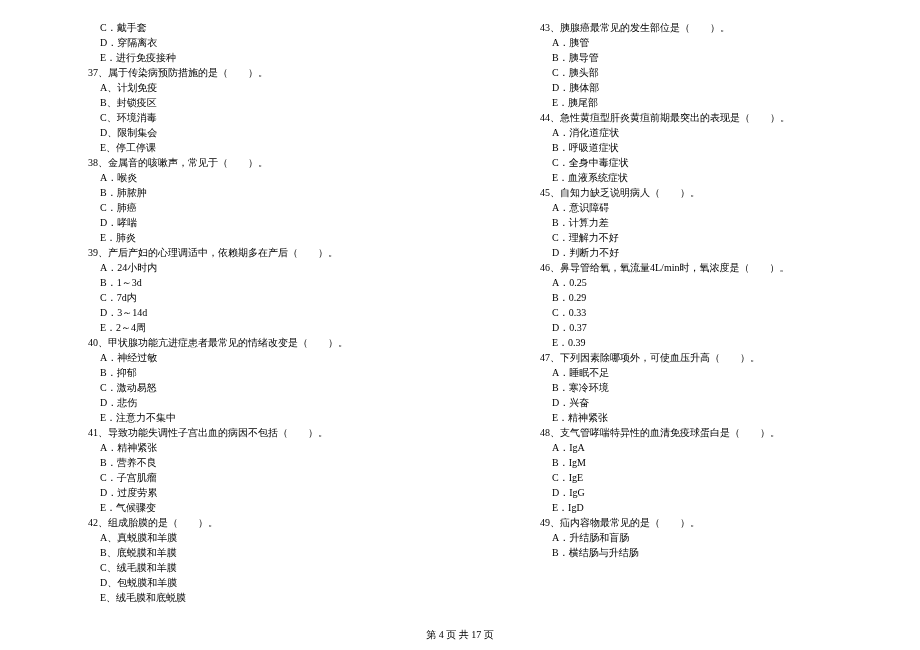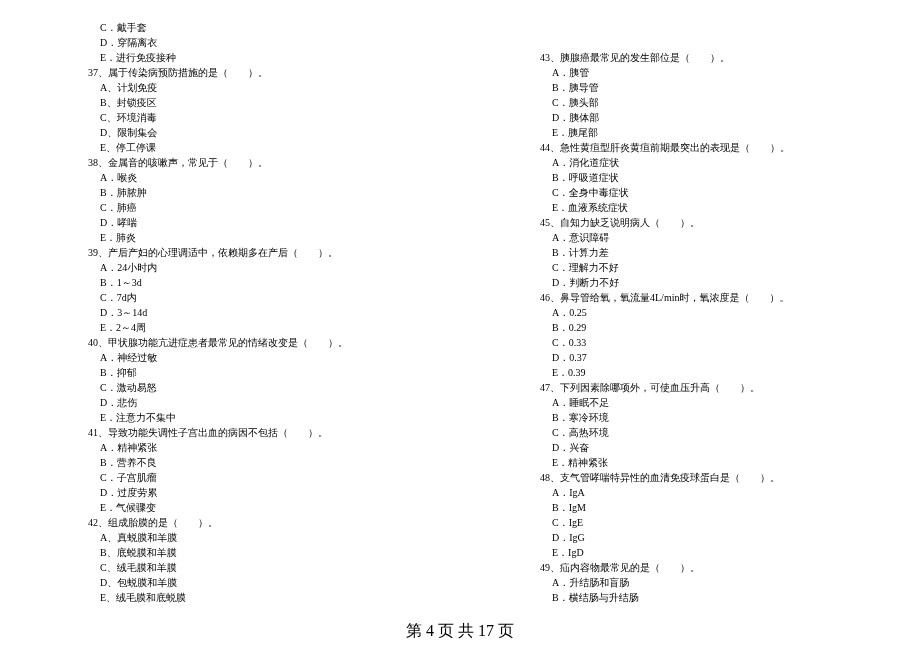--- a/index.html
+++ b/index.html
@@ -9,38 +9,37 @@
       background: #fff;
       font-family: "SimSun", "宋体", serif;
       font-size: 10px;
       color: #000;
       padding: 20px 40px 10px 40px;
       position: relative;
     }
     .columns {
       display: flex;
       gap: 64px;
-      align-items: flex-end;
     }
     .col {
       flex: 1;
     }
     .line {
       line-height: 15px;
       white-space: nowrap;
     }
     .indent-1 { padding-left: 60px; }
     .q { padding-left: 48px; }
     .footer {
       position: absolute;
       bottom: 8px;
       left: 0;
       right: 0;
       text-align: center;
-      font-size: 16px;
+      font-size: 10px;
     }
   </style>
 </head>
 <body>
 
 <div class="columns">
   <div class="col" id="col-left">
       <div class="line indent-1">C．戴手套</div>
       <div class="line indent-1">D．穿隔离衣</div>
       <div class="line indent-1">E．进行免疫接种</div>
@@ -100,21 +99,20 @@
       <div class="line indent-1">D．判断力不好</div>
       <div class="line q">46、鼻导管给氧，氧流量4L/min时，氧浓度是（　　）。</div>
       <div class="line indent-1">A．0.25</div>
       <div class="line indent-1">B．0.29</div>
       <div class="line indent-1">C．0.33</div>
       <div class="line indent-1">D．0.37</div>
       <div class="line indent-1">E．0.39</div>
       <div class="line q">47、下列因素除哪项外，可使血压升高（　　）。</div>
       <div class="line indent-1">A．睡眠不足</div>
       <div class="line indent-1">B．寒冷环境</div>
-      <div class="line indent-1">C．高热环境</div>
       <div class="line indent-1">D．兴奋</div>
       <div class="line indent-1">E．精神紧张</div>
       <div class="line q">48、支气管哮喘特异性的血清免疫球蛋白是（　　）。</div>
       <div class="line indent-1">A．IgA</div>
       <div class="line indent-1">B．IgM</div>
       <div class="line indent-1">C．IgE</div>
       <div class="line indent-1">D．IgG</div>
       <div class="line indent-1">E．IgD</div>
       <div class="line q">49、疝内容物最常见的是（　　）。</div>
       <div class="line indent-1">A．升结肠和盲肠</div>

